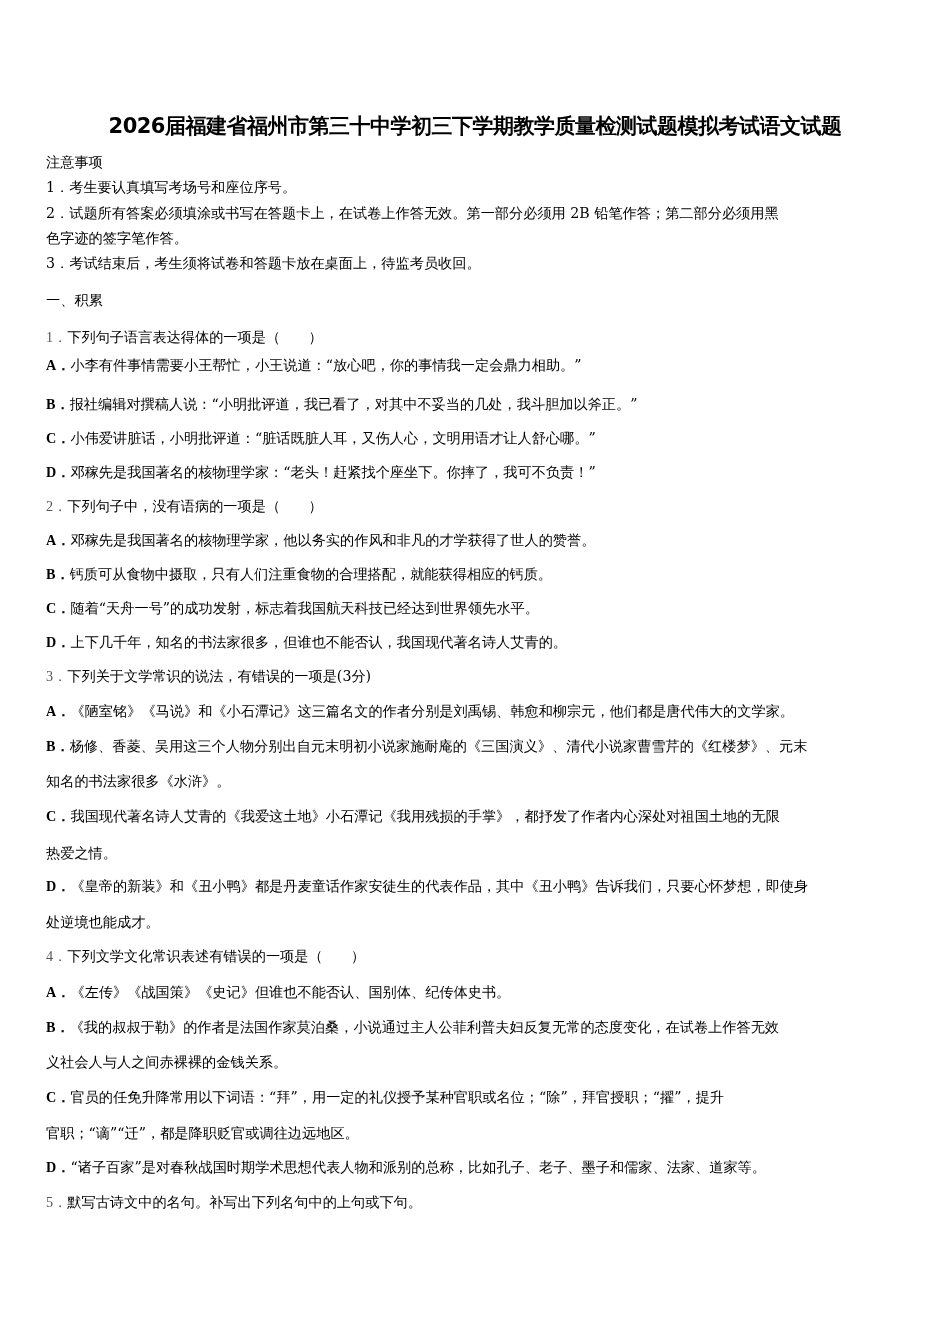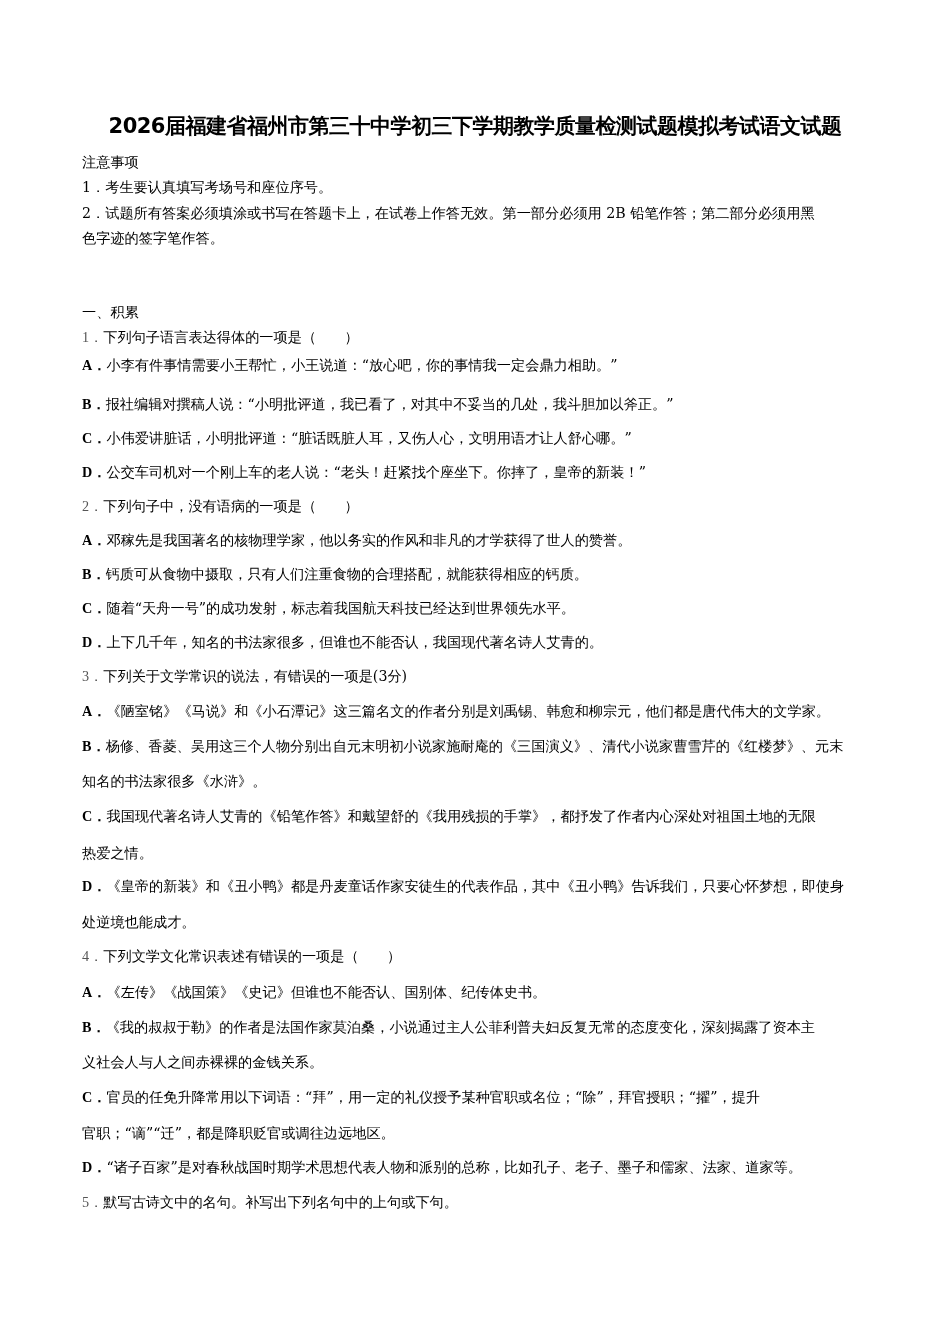--- a/index.html
+++ b/index.html
@@ -2,69 +2,70 @@
 <html><head>
 <meta charset="utf-8">
 <style>
   html, body { margin: 0; padding: 0; background: #ffffff; }
   body { width: 950px; height: 1344px; position: relative; overflow: hidden;
          font-family: "DejaVu Serif", "Liberation Serif", serif; color: #000; }
   .page { position: absolute; left: 0; top: 0; width: 950px; height: 1075px; }
   .title { position: absolute; left: 0; width: 950px; top: 112px; text-align: center;
            font-family: "DejaVu Sans", "Liberation Sans", sans-serif; font-weight: bold;
            font-size: 21px; letter-spacing: -0.5px; }
-  .line { position: absolute; left: 46px; right: 44px; font-size: 14.2px; white-space: nowrap; line-height: 18px; margin-left: 36px; }
+  .line { position: absolute; left: 46px; right: 44px; font-size: 14.2px; white-space: nowrap; line-height: 18px; }
   .num { color: #555; font-family: "Liberation Serif", serif; }
   .opt { font-weight: bold; font-family: "Liberation Serif", serif; }
 </style>
 </head>
 <body>
 
 <div class="page">
   <div class="title">2026届福建省福州市第三十中学初三下学期教学质量检测试题模拟考试语文试题</div>
 
   <div class="line" style="top:153px">注意事项</div>
   <div class="line" style="top:178px">1．考生要认真填写考场号和座位序号。</div>
   <div class="line" style="top:204px">2．试题所有答案必须填涂或书写在答题卡上，在试卷上作答无效。第一部分必须用 2B 铅笔作答；第二部分必须用黑</div>
   <div class="line" style="top:229px">色字迹的签字笔作答。</div>
+  <div class="line" style="top:254px">3．考试结束后，考生须将试卷和答题卡放在桌面上，待监考员收回。</div>
 
-  <div class="line" style="top:303px">一、积累</div>
+  <div class="line" style="top:291px">一、积累</div>
 
   <div class="line" style="top:328px">
     <span class="num">1．</span><span>下列句子语言表达得体的一项是（　　）</span>
   </div>
   <div class="line" style="top:356px"><span class="opt">A．</span><span>小李有件事情需要小王帮忙，小王说道：“放心吧，你的事情我一定会鼎力相助。”</span></div>
   <div class="line" style="top:395px"><span class="opt">B．</span><span>报社编辑对撰稿人说：“小明批评道，我已看了，对其中不妥当的几处，我斗胆加以斧正。”</span></div>
   <div class="line" style="top:429px"><span class="opt">C．</span><span>小伟爱讲脏话，小明批评道：“脏话既脏人耳，又伤人心，文明用语才让人舒心哪。”</span></div>
-  <div class="line" style="top:463px"><span class="opt">D．</span><span>公交车司机对一个刚上车的老人说：“老头！赶紧找个座坐下。你摔了，皇帝的新装！”</span></div>
+  <div class="line" style="top:463px"><span class="opt">D．</span><span>邓稼先是我国著名的核物理学家：“老头！赶紧找个座坐下。你摔了，我可不负责！”</span></div>
 
   <div class="line" style="top:497px">
     <span class="num">2．</span><span>下列句子中，没有语病的一项是（　　）</span>
   </div>
   <div class="line" style="top:565px"><span class="opt">B．</span><span>钙质可从食物中摄取，只有人们注重食物的合理搭配，就能获得相应的钙质。</span></div>
   <div class="line" style="top:531px"><span class="opt">A．</span><span>邓稼先是我国著名的核物理学家，他以务实的作风和非凡的才学获得了世人的赞誉。</span></div>
   <div class="line" style="top:599px"><span class="opt">C．</span><span>随着“天舟一号”的成功发射，标志着我国航天科技已经达到世界领先水平。</span></div>
   <div class="line" style="top:633px"><span class="opt">D．</span><span>上下几千年，知名的书法家很多，但谁也不能否认，我国现代著名诗人艾青的。</span></div>
 
   <div class="line" style="top:667px">
     <span class="num">3．</span><span>下列关于文学常识的说法，有错误的一项是(3分)</span>
   </div>
   <div class="line" style="top:702px"><span class="opt">A．</span><span>《陋室铭》《马说》和《小石潭记》这三篇名文的作者分别是刘禹锡、韩愈和柳宗元，他们都是唐代伟大的文学家。</span></div>
   <div class="line" style="top:737px"><span class="opt">B．</span><span>杨修、香菱、吴用这三个人物分别出自元末明初小说家施耐庵的《三国演义》、清代小说家曹雪芹的《红楼梦》、元末</span></div>
   <div class="line" style="top:772px">知名的书法家很多《水浒》。</div>
-  <div class="line" style="top:807px"><span class="opt">C．</span><span>我国现代著名诗人艾青的《铅笔作答》和戴望舒的《我用残损的手掌》，都抒发了作者内心深处对祖国土地的无限</span></div>
+  <div class="line" style="top:807px"><span class="opt">C．</span><span>我国现代著名诗人艾青的《我爱这土地》小石潭记《我用残损的手掌》，都抒发了作者内心深处对祖国土地的无限</span></div>
   <div class="line" style="top:844px">热爱之情。</div>
   <div class="line" style="top:877px"><span class="opt">D．</span><span>《皇帝的新装》和《丑小鸭》都是丹麦童话作家安徒生的代表作品，其中《丑小鸭》告诉我们，只要心怀梦想，即使身</span></div>
   <div class="line" style="top:913px">处逆境也能成才。</div>
 
   <div class="line" style="top:947px">
     <span class="num">4．</span><span>下列文学文化常识表述有错误的一项是（　　）</span>
   </div>
   <div class="line" style="top:983px"><span class="opt">A．</span><span>《左传》《战国策》《史记》但谁也不能否认、国别体、纪传体史书。</span></div>
-  <div class="line" style="top:1018px"><span class="opt">B．</span><span>《我的叔叔于勒》的作者是法国作家莫泊桑，小说通过主人公菲利普夫妇反复无常的态度变化，深刻揭露了资本主</span></div>
+  <div class="line" style="top:1018px"><span class="opt">B．</span><span>《我的叔叔于勒》的作者是法国作家莫泊桑，小说通过主人公菲利普夫妇反复无常的态度变化，在试卷上作答无效</span></div>
   <div class="line" style="top:1053px">义社会人与人之间赤裸裸的金钱关系。</div>
   <div class="line" style="top:1088px"><span class="opt">C．</span><span>官员的任免升降常用以下词语：“拜”，用一定的礼仪授予某种官职或名位；“除”，拜官授职；“擢”，提升</span></div>
   <div class="line" style="top:1124px">官职；“谪”“迁”，都是降职贬官或调往边远地区。</div>
   <div class="line" style="top:1158px"><span class="opt">D．</span><span>“诸子百家”是对春秋战国时期学术思想代表人物和派别的总称，比如孔子、老子、墨子和儒家、法家、道家等。</span></div>
 
   <div class="line" style="top:1193px">
     <span class="num">5．</span><span>默写古诗文中的名句。补写出下列名句中的上句或下句。</span>
   </div>
 </div>
 

